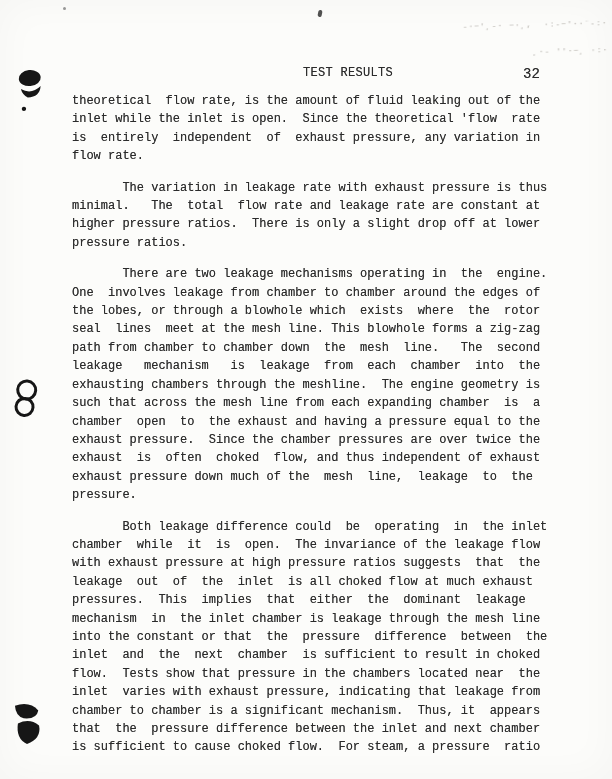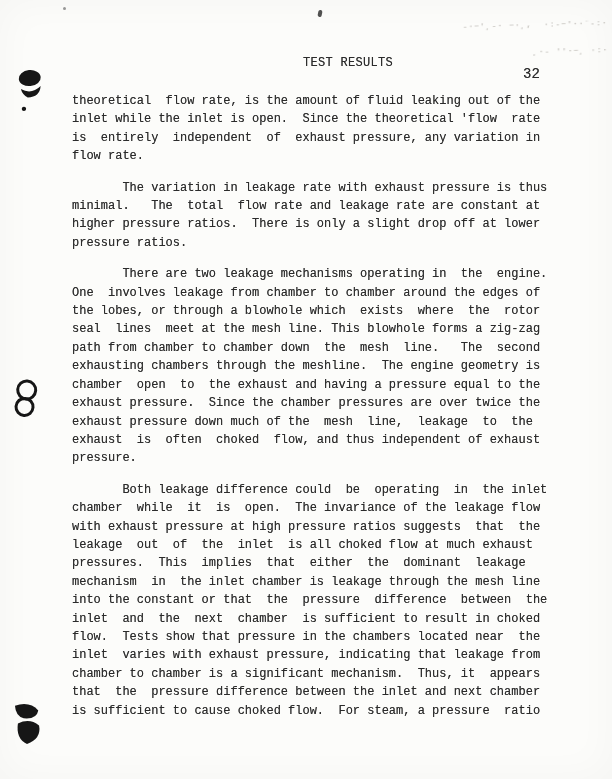--- a/index.html
+++ b/index.html
@@ -14,21 +14,21 @@
     margin: 0 auto;
     background: #fcfcfa;
     overflow: hidden;
     font-family: "Liberation Mono", "DejaVu Sans Mono", monospace;
     color: #2b2b2b;
     box-shadow: inset 0 0 40px rgba(0,0,0,0.03);
   }
   .header-title {
     position: absolute;
     left: 303px;
-    top: 56px;
+    top: 66px;
     font-size: 12px;
     letter-spacing: 0.3px;
     white-space: pre;
     text-shadow: 0 0 0.4px rgba(0,0,0,0.55);
   }
   .page-number {
     position: absolute;
     left: 523px;
     top: 66px;
     font-size: 14px;
@@ -125,25 +125,27 @@
       <div class="line">higher pressure ratios.  There is only a slight drop off at lower</div>
       <div class="line">pressure ratios.</div>
     </div>
 
     <div class="para">
       <div class="line">       There are two leakage mechanisms operating in  the  engine.</div>
       <div class="line">One  involves leakage from chamber to chamber around the edges of</div>
       <div class="line">the lobes, or through a blowhole which  exists  where  the  rotor</div>
       <div class="line">seal  lines  meet at the mesh line. This blowhole forms a zig-zag</div>
       <div class="line">path from chamber to chamber down  the  mesh  line.   The  second</div>
+      <div class="line">leakage   mechanism   is  leakage  from  each  chamber  into  the</div>
       <div class="line">exhausting chambers through the meshline.  The engine geometry is</div>
+      <div class="line">such that across the mesh line from each expanding chamber  is  a</div>
       <div class="line">chamber  open  to  the exhaust and having a pressure equal to the</div>
       <div class="line">exhaust pressure.  Since the chamber pressures are over twice the</div>
+      <div class="line">exhaust  is  often  choked  flow, and thus independent of exhaust</div>
       <div class="line">exhaust pressure down much of the  mesh  line,  leakage  to  the</div>
-      <div class="line">exhaust  is  often  choked  flow, and thus independent of exhaust</div>
       <div class="line">pressure.</div>
     </div>
 
     <div class="para">
       <div class="line">       Both leakage difference could  be  operating  in  the inlet</div>
       <div class="line">chamber  while  it  is  open.  The invariance of the leakage flow</div>
       <div class="line">with exhaust pressure at high pressure ratios suggests  that  the</div>
       <div class="line">leakage  out  of  the  inlet  is all choked flow at much exhaust</div>
       <div class="line">pressures.  This  implies  that  either  the  dominant  leakage</div>
       <div class="line">mechanism  in  the inlet chamber is leakage through the mesh line</div>

